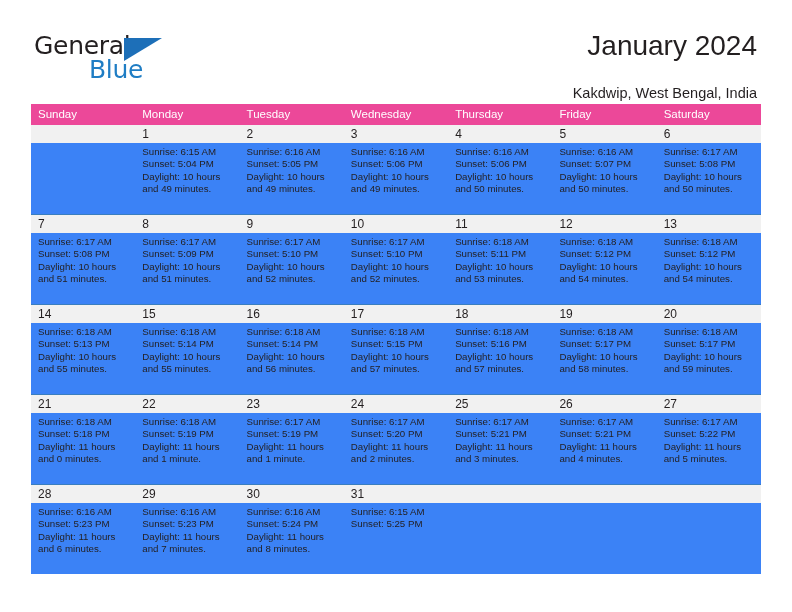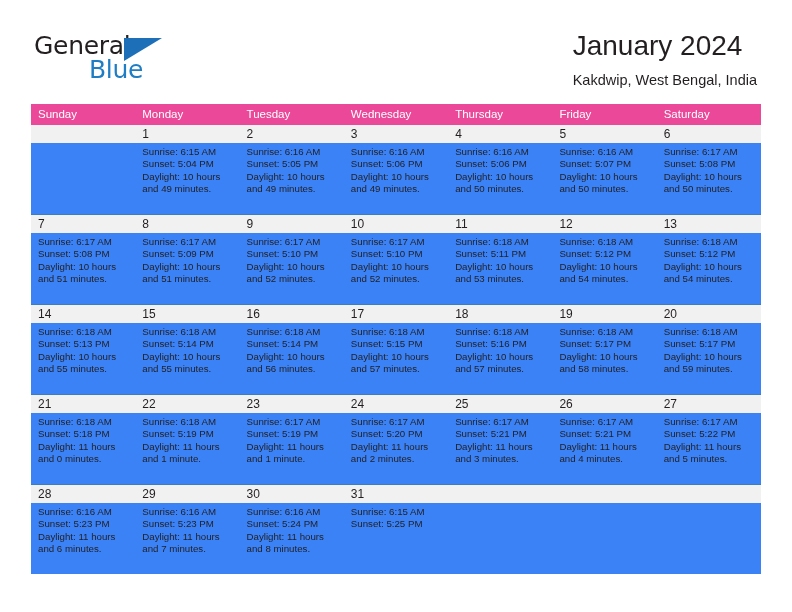--- a/index.html
+++ b/index.html
@@ -63,30 +63,30 @@
     width: 0;
     height: 0;
     border-left: 38px solid #1d6fb8;
     border-bottom: 23px solid transparent;
   }
 
   .title-block {
     position: absolute;
     right: 35px;
     top: 30px;
-    text-align: left;
+    text-align: right;
   }
   .cal-title {
     font-size: 28px;
     color: #231f20;
     line-height: 1.15;
     white-space: nowrap;
   }
   .cal-subtitle {
-    margin-top: 10px;
+    margin-top: 23px;
     font-size: 14.5px;
     color: #231f20;
     line-height: 1.2;
     white-space: nowrap;
   }
 
   
   .calendar {
     position: absolute;
     left: 31px;

